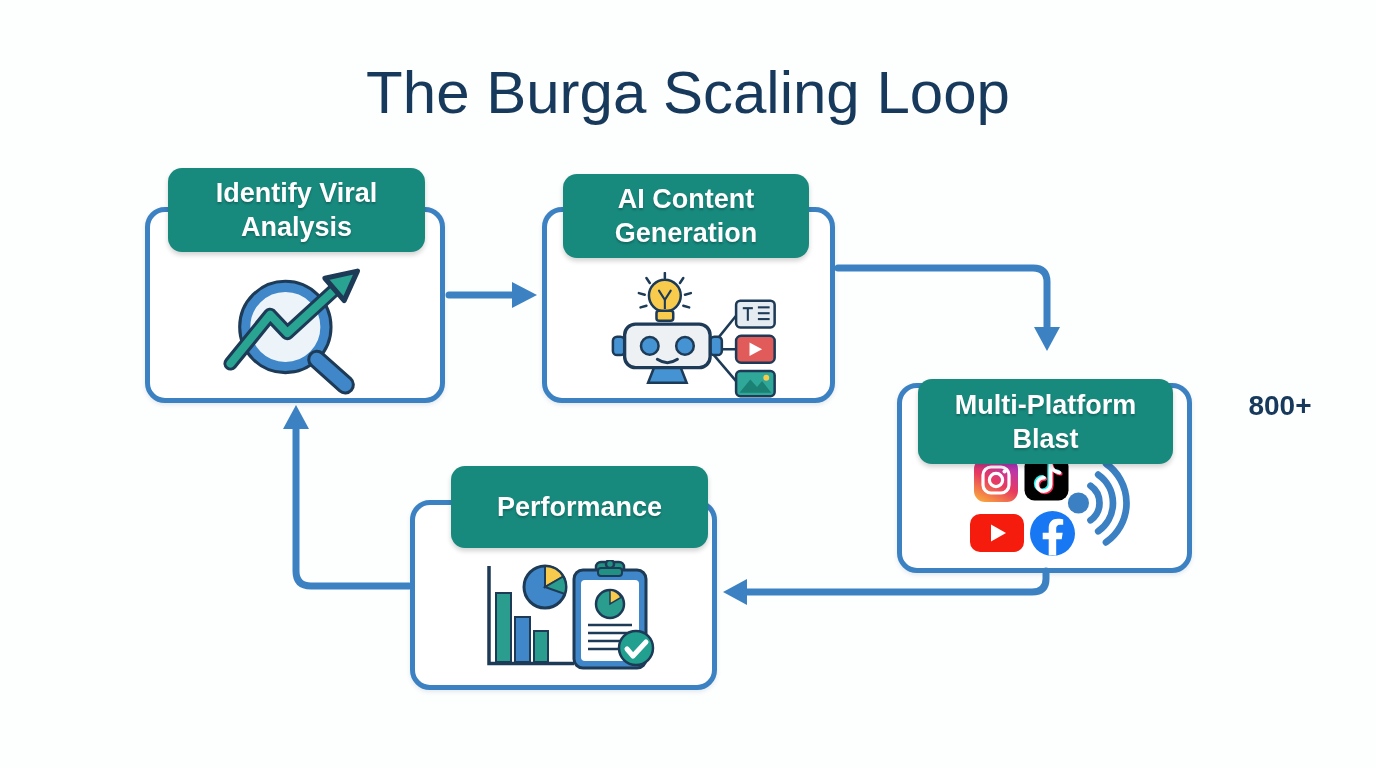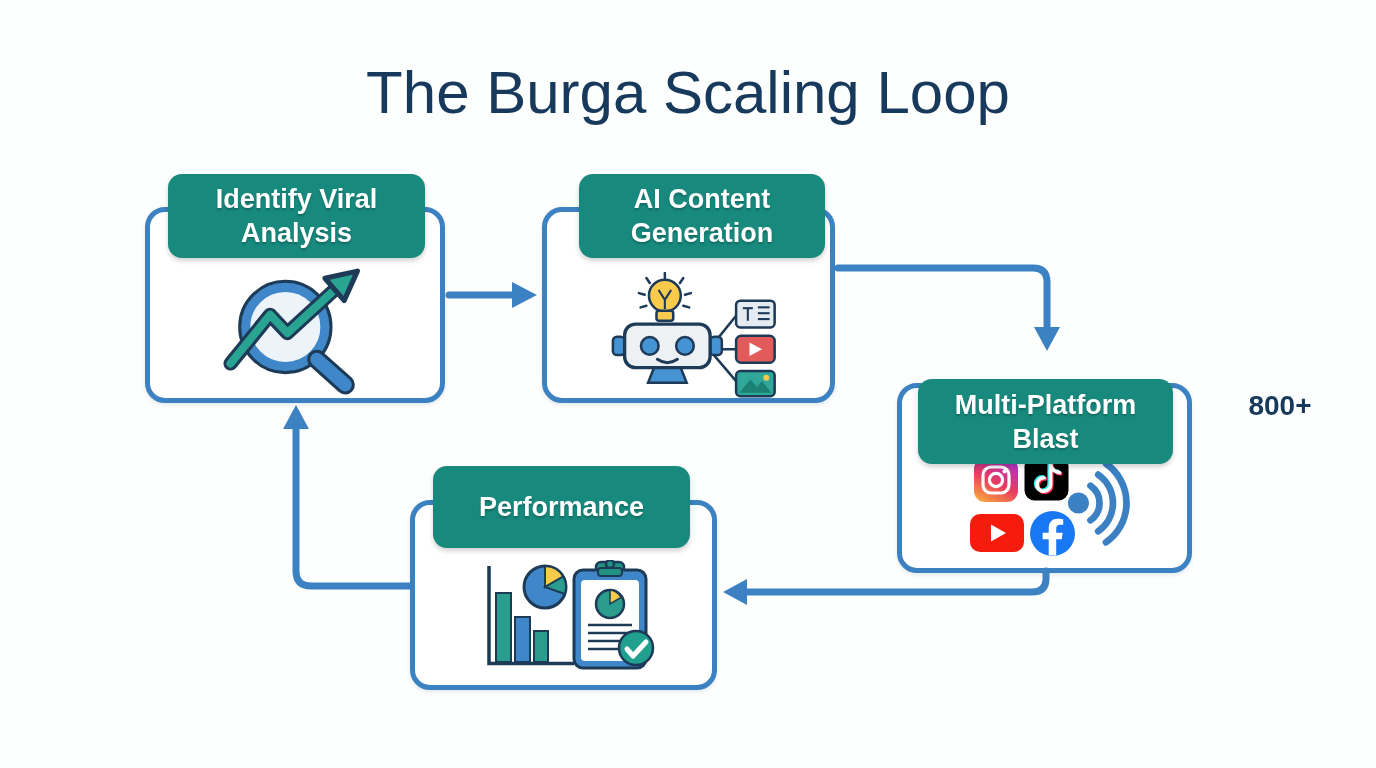--- a/index.html
+++ b/index.html
@@ -19,24 +19,24 @@
   .box-2{left:542px;top:207px;width:283px;height:186px;}
   .box-3{left:897px;top:383px;width:285px;height:180px;}
   .box-4{left:410px;top:500px;width:297px;height:180px;}
   .step-label{
     position:absolute;background:#18897D;border-radius:14px;color:#ffffff;
     display:flex;flex-direction:column;align-items:center;justify-content:center;
     font-size:27px;font-weight:bold;line-height:34px;text-align:center;
     box-shadow:0 3px 5px rgba(0,0,0,0.18);text-shadow:0 2px 2px rgba(5,40,40,0.3);
     z-index:3;
   }
-  .label-1{left:168px;top:174px;width:257px;height:84px;justify-content:center;}
-  .label-2{left:563px;top:174px;width:246px;height:84px;margin-left:16px;}
+  .label-1{left:168px;top:168px;width:257px;height:84px;justify-content:center;}
+  .label-2{left:563px;top:174px;width:246px;height:84px;}
   .label-3{left:918px;top:350px;width:255px;height:85px;margin-top:29px;}
-  .label-4{left:433px;top:466px;width:257px;height:82px;}
+  .label-4{left:451px;top:466px;width:257px;height:82px;}
   .icon-abs{position:absolute;z-index:2;}
   .arrows{position:absolute;left:0;top:0;width:1376px;height:768px;z-index:1;pointer-events:none;}
   .output-note{
     position:absolute;left:1192px;top:389px;width:176px;text-align:center;
     font-size:28px;font-weight:bold;line-height:34px;color:#16395C;z-index:2;
   }
 </style>
 </head>
 <body>
 

